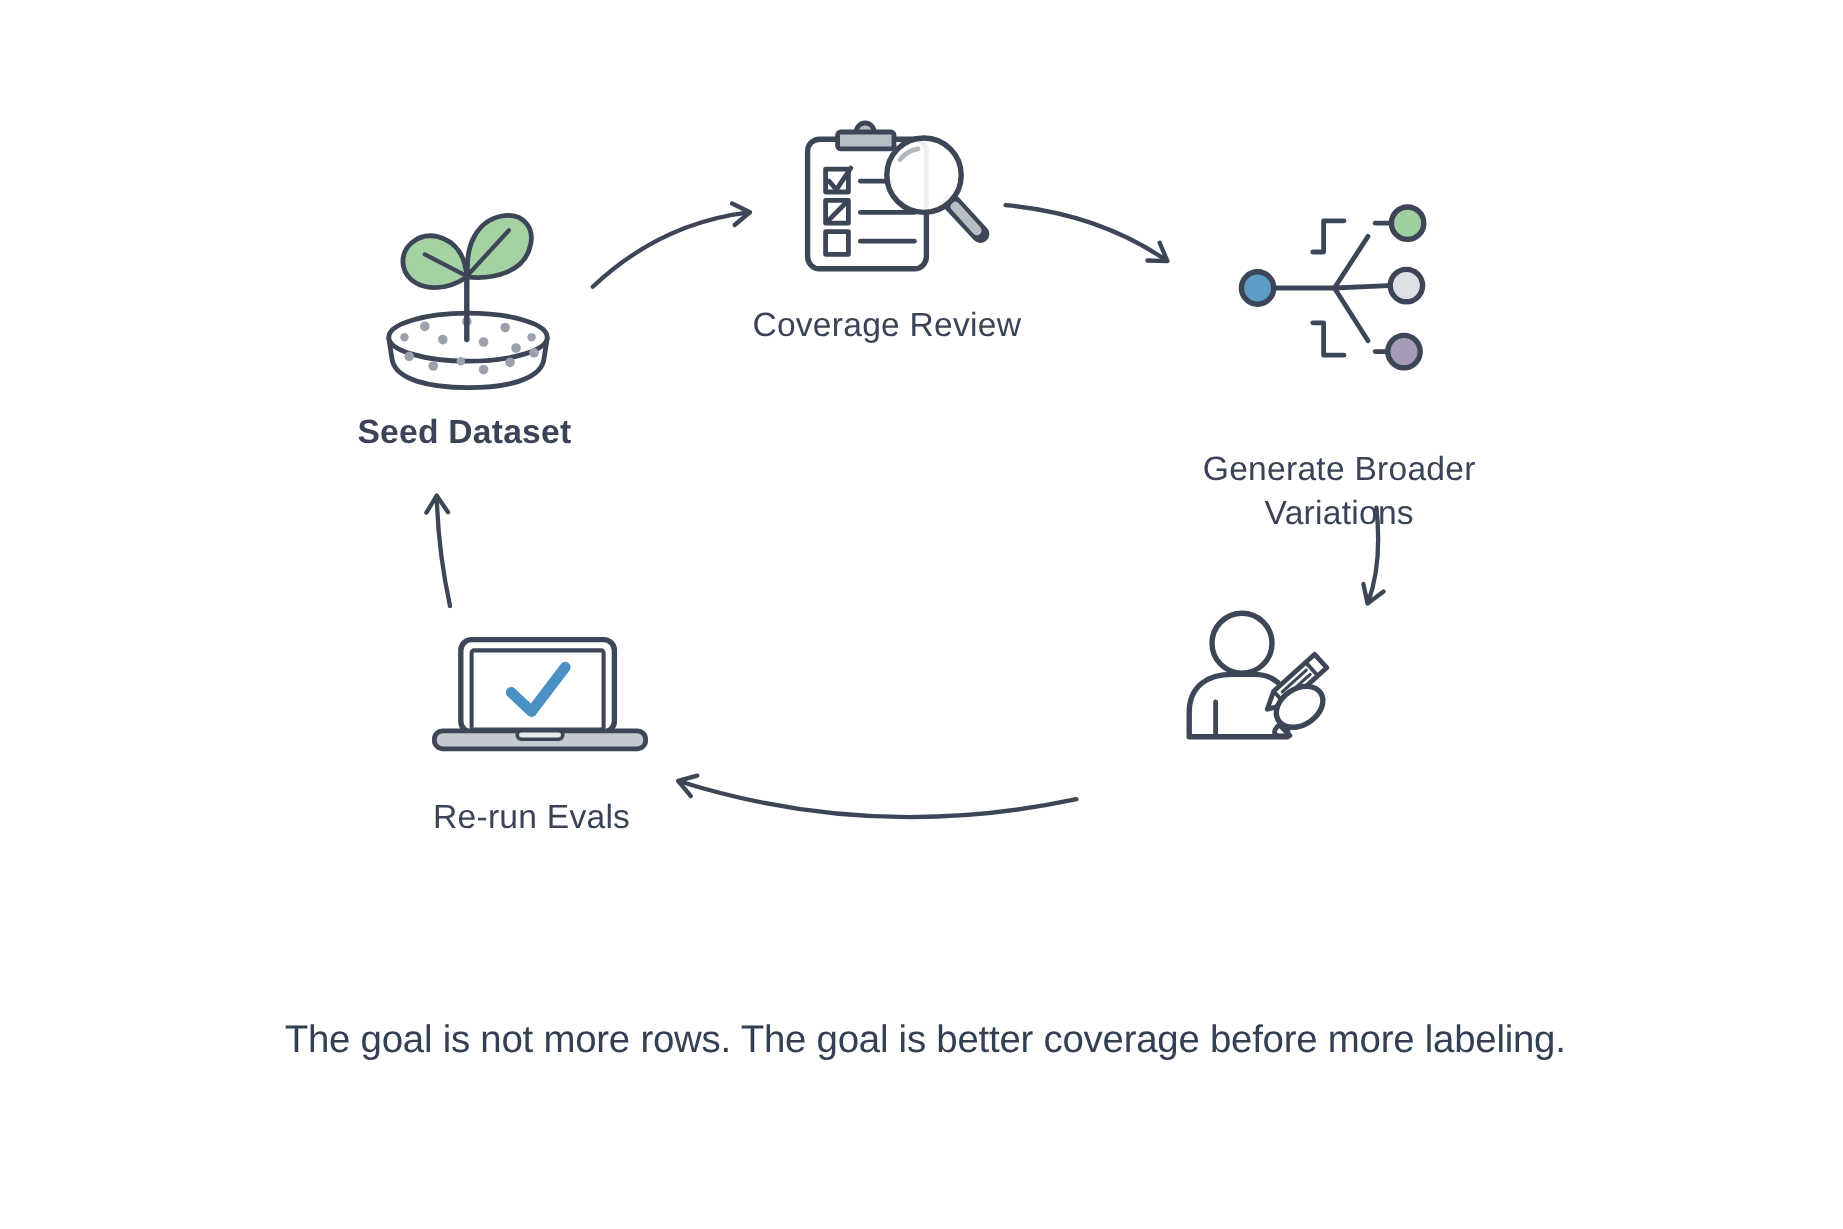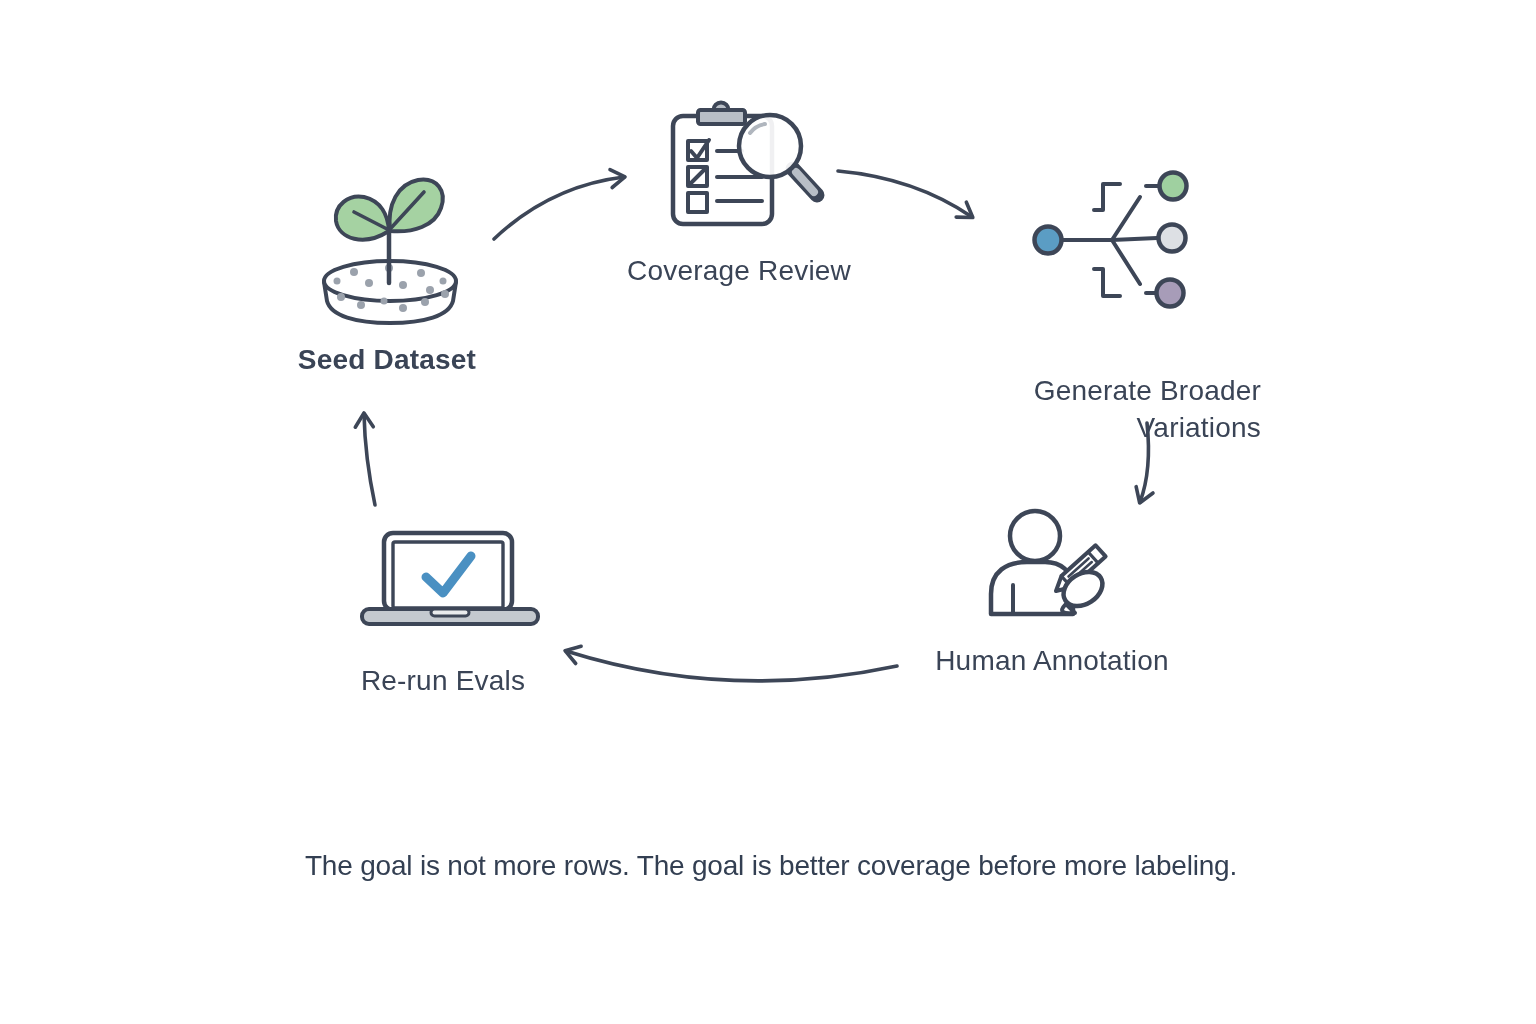--- a/index.html
+++ b/index.html
@@ -3,26 +3,26 @@
 <meta charset="utf-8">
 <style>
   * { margin:0; padding:0; box-sizing:border-box; }
   html,body { width:1536px; height:1024px; overflow:hidden; background:#ffffff;
               font-family:"Liberation Sans", sans-serif; }
   .canvas { position:relative; width:1536px; height:1024px; background:#ffffff; }
   .diagram-svg { position:absolute; left:0; top:0; }
   .node-label {
     position:absolute; transform:translate(-50%,-50%);
     color:#3a4456; font-size:28px; font-weight:400;
-    white-space:nowrap; text-align:right; letter-spacing:0.2px;
+    white-space:nowrap; text-align:center; letter-spacing:0.2px;
   }
   .node-label.wrap { white-space:normal; width:290px; line-height:1.32; }
   .caption {
     position:absolute; left:771px; top:866px; transform:translate(-50%,-50%);
-    color:#333f52; font-size:28px; letter-spacing:-0.2px; white-space:nowrap;
+    color:#333f52; font-size:32px; letter-spacing:-0.2px; white-space:nowrap;
   }
 </style>
 </head>
 <body>
 
 <div class="canvas">
 
   <svg class="diagram-svg" width="1536" height="1024" viewBox="0 0 1536 1024">
     <defs>
       <marker id="ah" markerUnits="userSpaceOnUse" markerWidth="28" markerHeight="28" refX="18" refY="13" orient="auto">
@@ -132,19 +132,18 @@
       <path d="M426,577 L443,593 L471,556" fill="none" stroke="#4a90c2" stroke-width="9"></path>
     </g>
   </svg>
 
   <div class="node-label" style="left:387px; top:360px;font-weight:bold;">Seed Dataset</div>
 
   <div class="node-label" style="left:739px; top:271px;">Coverage Review</div>
 
   <div class="node-label wrap" style="left:1116px; top:367px;margin-top:43px;">Generate Broader Variations</div>
 
-  <div class="node-label" style="left:1052px; top:661px;">Human Annotation</div>
 
   <div class="node-label" style="left:443px; top:681px;">Re-run Evals</div>
 
   <div class="caption">The goal is not more rows. The goal is better coverage before more labeling.</div>
 
 </div>
 
 </body></html>

